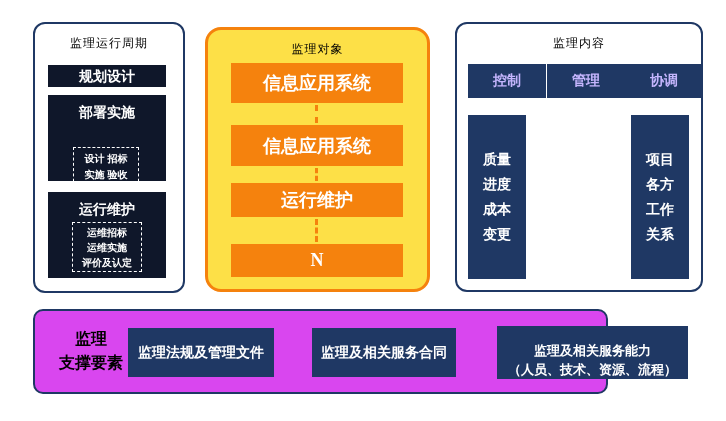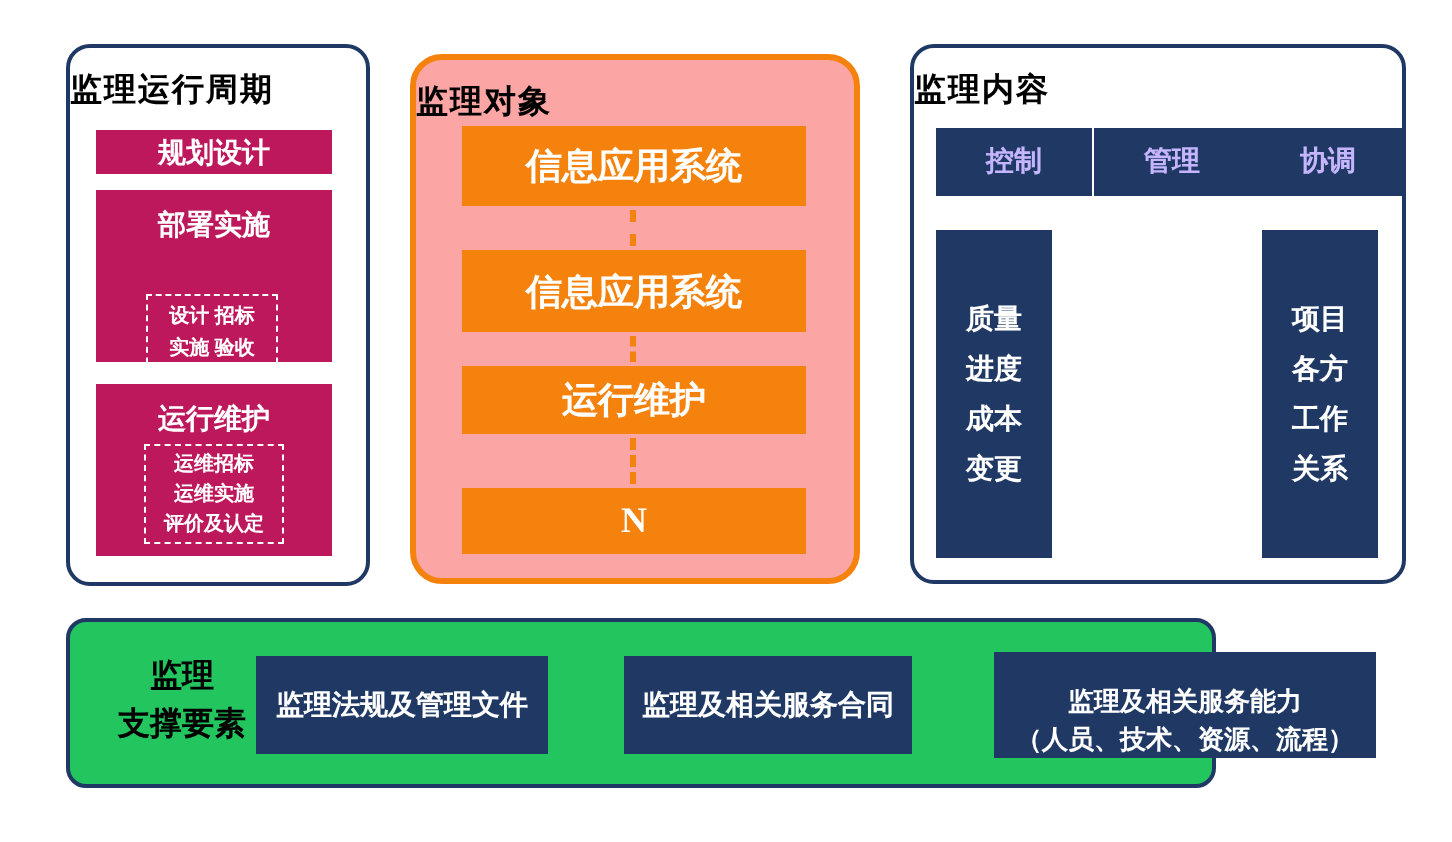--- a/index.html
+++ b/index.html
@@ -3,41 +3,41 @@
 <meta charset="utf-8">
 <style>
   html,body{margin:0;padding:0;background:#fff;}
   #canvas{
     position:relative;width:726px;height:421px;background:#ffffff;
     font-family:"Liberation Sans","DejaVu Sans",sans-serif;
     -webkit-font-smoothing:antialiased;
   }
   .panel{position:absolute;box-sizing:border-box;background:#fff;}
   .panel-title{
-    position:absolute;left:0;right:0;top:11px;text-align:left;
-    font-size:16px;font-weight:bold;color:#000;letter-spacing:1px;
+    position:absolute;left:0;right:0;top:11px;text-align:center;
+    font-size:12px;font-weight:normal;color:#000;letter-spacing:1px;
   }
   
   #left-panel{left:33px;top:22px;width:152px;height:271px;border:2px solid #1F3864;border-radius:12px;}
   .navybox{
-    position:absolute;box-sizing:border-box;background:#be185d;color:#fff;
+    position:absolute;box-sizing:border-box;background:#0f172a;color:#fff;
     font-weight:bold;text-align:center;
   }
   #lp-box1{left:13px;top:41px;width:118px;height:22px;font-size:14px;line-height:22px;}
   #lp-box2{left:13px;top:71px;width:118px;height:86px;font-size:14px;}
   #lp-box3{left:13px;top:168px;width:118px;height:86px;font-size:14px;}
   .navybox .box-head{display:block;padding-top:9px;font-size:14px;}
   .dashedbox{
     position:absolute;box-sizing:border-box;border:1px dashed #ffffff;
     font-size:10px;font-weight:bold;color:#fff;text-align:center;
   }
   #lp-box2 .dashedbox{left:25px;top:52px;width:66px;height:40px;line-height:16px;padding-top:3px;}
   #lp-box3 .dashedbox{left:24px;top:30px;width:70px;height:50px;line-height:15px;padding-top:2px;}
   
-  #mid-panel{left:205px;top:27px;width:225px;height:265px;border:3px solid #F5820D;border-radius:16px;background:#fca5a5;}
+  #mid-panel{left:205px;top:27px;width:225px;height:265px;border:3px solid #F5820D;border-radius:16px;background:#fde047;}
   .orangebox{
     position:absolute;left:23px;width:172px;box-sizing:border-box;background:#F5820D;color:#fff;
     font-weight:bold;font-size:18px;text-align:center;display:flex;align-items:center;justify-content:center;font-family:Liberation Serif, serif;
   }
   #mp-box1{top:33px;height:40px;}
   #mp-box2{top:95px;height:41px;}
   #mp-box3{top:153px;height:34px;}
   #mp-box4{top:214px;height:33px;}
   .vconn{position:absolute;left:107px;width:0;border-left:3px dashed #F5820D;}
   #mp-conn1{top:75px;height:18px;}
@@ -50,21 +50,21 @@
     font-size:14px;font-weight:bold;display:flex;align-items:center;justify-content:center;
   }
   #rp-s1{left:11px;} #rp-s2{left:90px;} #rp-s3{left:168px;}
   .tallbox{
     position:absolute;top:91px;width:58px;height:164px;background:#1F3864;color:#fff;
     font-size:14px;font-weight:bold;display:flex;flex-direction:column;
     align-items:center;justify-content:center;gap:7px;
   }
   #rp-t1{left:11px;} #rp-t2{left:92px;} #rp-t3{left:174px;}
   
-  #bottom-panel{left:33px;top:309px;width:575px;height:85px;border:2px solid #1F3864;border-radius:10px;background:#22c55e;}
+  #bottom-panel{left:33px;top:309px;width:575px;height:85px;border:2px solid #1F3864;border-radius:10px;background:#d946ef;}
   #bp-label{
     position:absolute;left:10px;top:16px;width:92px;text-align:center;
     font-size:16px;font-weight:bold;color:#000;line-height:24px;
   }
   .bp-box{
     position:absolute;top:17px;height:49px;background:#1F3864;color:#fff;
     font-size:14px;font-weight:bold;display:flex;flex-direction:column;
     align-items:center;justify-content:center;text-align:center;
   }
   #bp-box1{left:93px;width:146px;}

